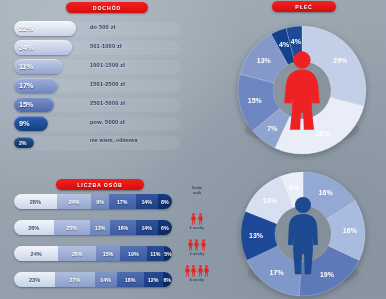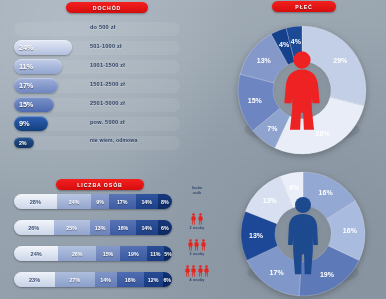--- a/index.html
+++ b/index.html
@@ -100,20 +100,23 @@
 <div class="banner" id="banner-plec">
   <span>PŁEĆ</span>
 </div>
 <div class="banner" id="banner-liczba">
   <span>LICZBA OSÓB</span>
 </div>
 
 <div class="barlist" id="income-barlist">
     <div class="brow">
       <div class="track"></div>
+      <div class="fill" style="width: 62px; background: linear-gradient(rgb(244, 246, 250) 0%, rgb(201, 211, 232) 100%);">
+        <span class="pct" style="color: rgb(255, 255, 255);">22%</span>
+      </div>
       <div class="blabel">do 500 zł</div>
     </div>
     <div class="brow">
       <div class="track"></div>
       <div class="fill" style="width: 58px; background: linear-gradient(rgb(227, 233, 246) 0%, rgb(179, 192, 222) 100%);">
         <span class="pct" style="color: rgb(255, 255, 255);">24%</span>
       </div>
       <div class="blabel">501-1000 zł</div>
     </div>
     <div class="brow">

